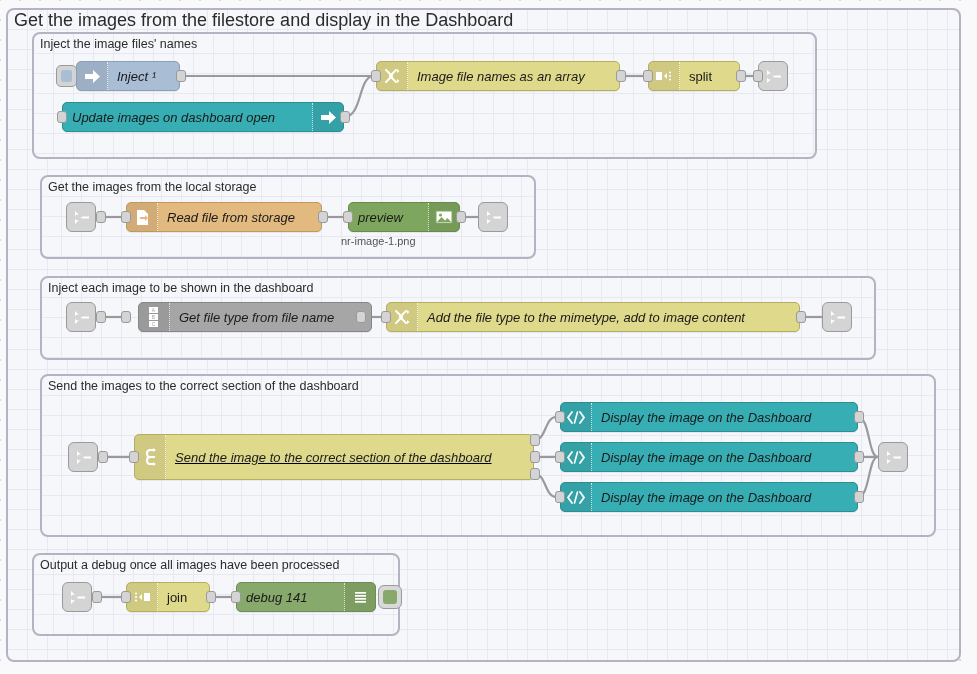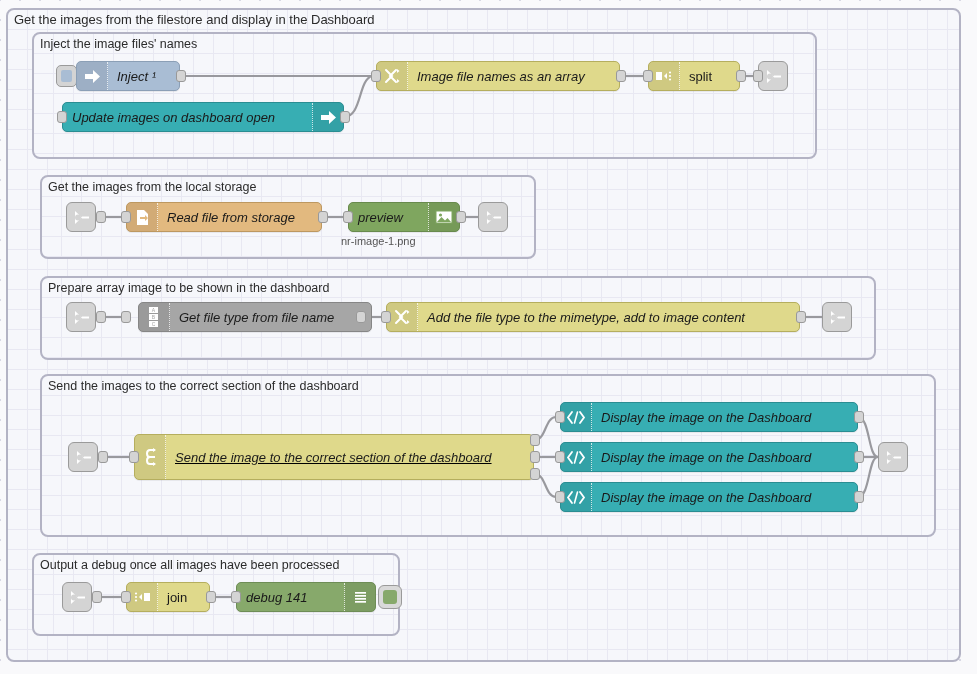--- a/index.html
+++ b/index.html
@@ -27,21 +27,21 @@
       linear-gradient(to bottom, #e8e8f2 1px, transparent 1px);
     background-size:20px 20px;
     background-position:-1px -1px;
     box-sizing:border-box;
   }
   .group > .glabel{
     position:absolute;left:6px;top:2px;
     font-size:12.5px;color:#2b2b2b;white-space:nowrap;
     line-height:16px;
   }
-  .group.outer > .glabel{font-size:13px;}
+  .group.outer > .glabel{font-size:18px;}
 
   
   svg.wires{position:absolute;left:0;top:0;width:977px;height:674px;pointer-events:none;}
   svg.wires path{fill:none;stroke:#99999e;stroke-width:2.2;}
 
   
   .node{
     position:absolute;height:30px;border-radius:5px;
     box-sizing:border-box;
     border:1px solid #9a9a9a;
@@ -119,21 +119,21 @@
 
   <div class="group" style="left:40px;top:175px;width:496px;height:84px;">
     <span class="glabel">Get the images from the local storage</span>
   </div>
 
   <div class="group" style="left:32px;top:32px;width:785px;height:127px;">
     <span class="glabel">Inject the image files' names</span>
   </div>
 
   <div class="group" style="left:40px;top:276px;width:836px;height:84px;">
-    <span class="glabel">Prepare array image to be shown in the dashboard</span>
+    <span class="glabel">Inject each image to be shown in the dashboard</span>
   </div>
 
   <div class="group" style="left:40px;top:374px;width:896px;height:163px;">
     <span class="glabel">Send the images to the correct section of the dashboard</span>
   </div>
 
   <div class="group" style="left:32px;top:553px;width:368px;height:83px;">
     <span class="glabel">Output a debug once all images have been processed</span>
   </div>
 

